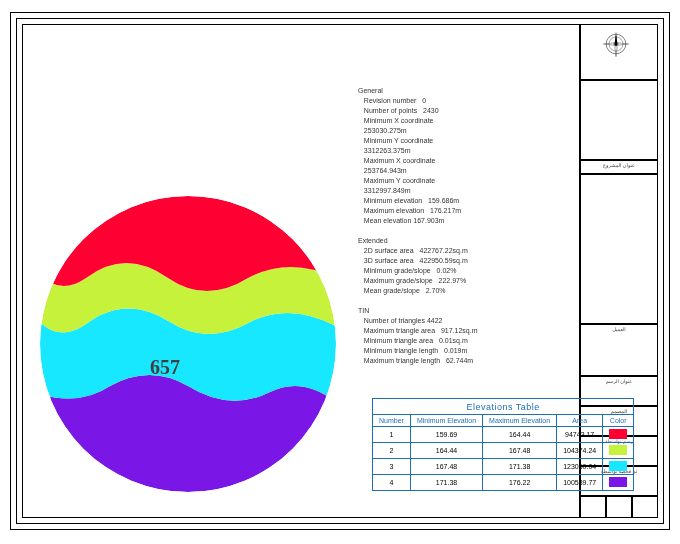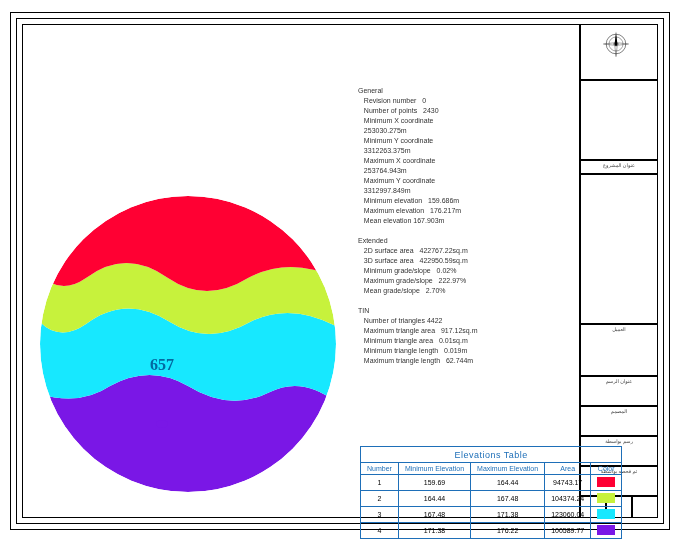--- a/index.html
+++ b/index.html
@@ -5,31 +5,31 @@
   html, body { margin: 0; padding: 0; background: #fff; font-family: Arial, Helvetica, sans-serif; }
   #sheet { position: relative; width: 680px; height: 544px; background: #fff; }
 
   
   .frame { position: absolute; border: 1px solid #000; box-sizing: border-box; }
 
   
   #circle-wrap { position: absolute; left: 40px; top: 196px; width: 296px; height: 296px;
     border-radius: 50%; overflow: hidden; }
 
-  #label657 { position: absolute; left: 150px; top: 356px; font-weight: bold; font-size: 16px;
-    font-family: "Times New Roman", serif; color: #0369a1; }
+  #label657 { position: absolute; left: 150px; top: 356px; font-weight: bold; font-size: 20px;
+    font-family: "Times New Roman", serif; color: #404040; }
 
   
   #stats { position: absolute; left: 358px; top: 86px; font-size: 7px; line-height: 10px;
     color: #333; white-space: pre; }
   .sec-head { color: #333; }
 
   
-  #etab { position: absolute; left: 360px; top: 398px; border: 1px solid #1e6fb8;
-    font-size: 7px; border-collapse: collapse; margin-top: 48px; }
+  #etab { position: absolute; left: 372px; top: 398px; border: 1px solid #1e6fb8;
+    font-size: 7px; border-collapse: collapse; }
   #etab th, #etab td { border: 1px solid #1e6fb8; padding: 2px 6px; text-align: center; }
   #etab caption { caption-side: top; color: #1e6fb8; font-size: 9px; padding: 3px 0 2px;
     letter-spacing: .5px; border: 1px solid #1e6fb8; border-bottom: none; }
   #etab th { color: #1e6fb8; font-weight: normal; }
   .swatch { width: 18px; height: 10px; display: inline-block; }
 
   
   #compass { position: absolute; left: 602px; top: 30px; width: 28px; height: 28px; }
 
   

